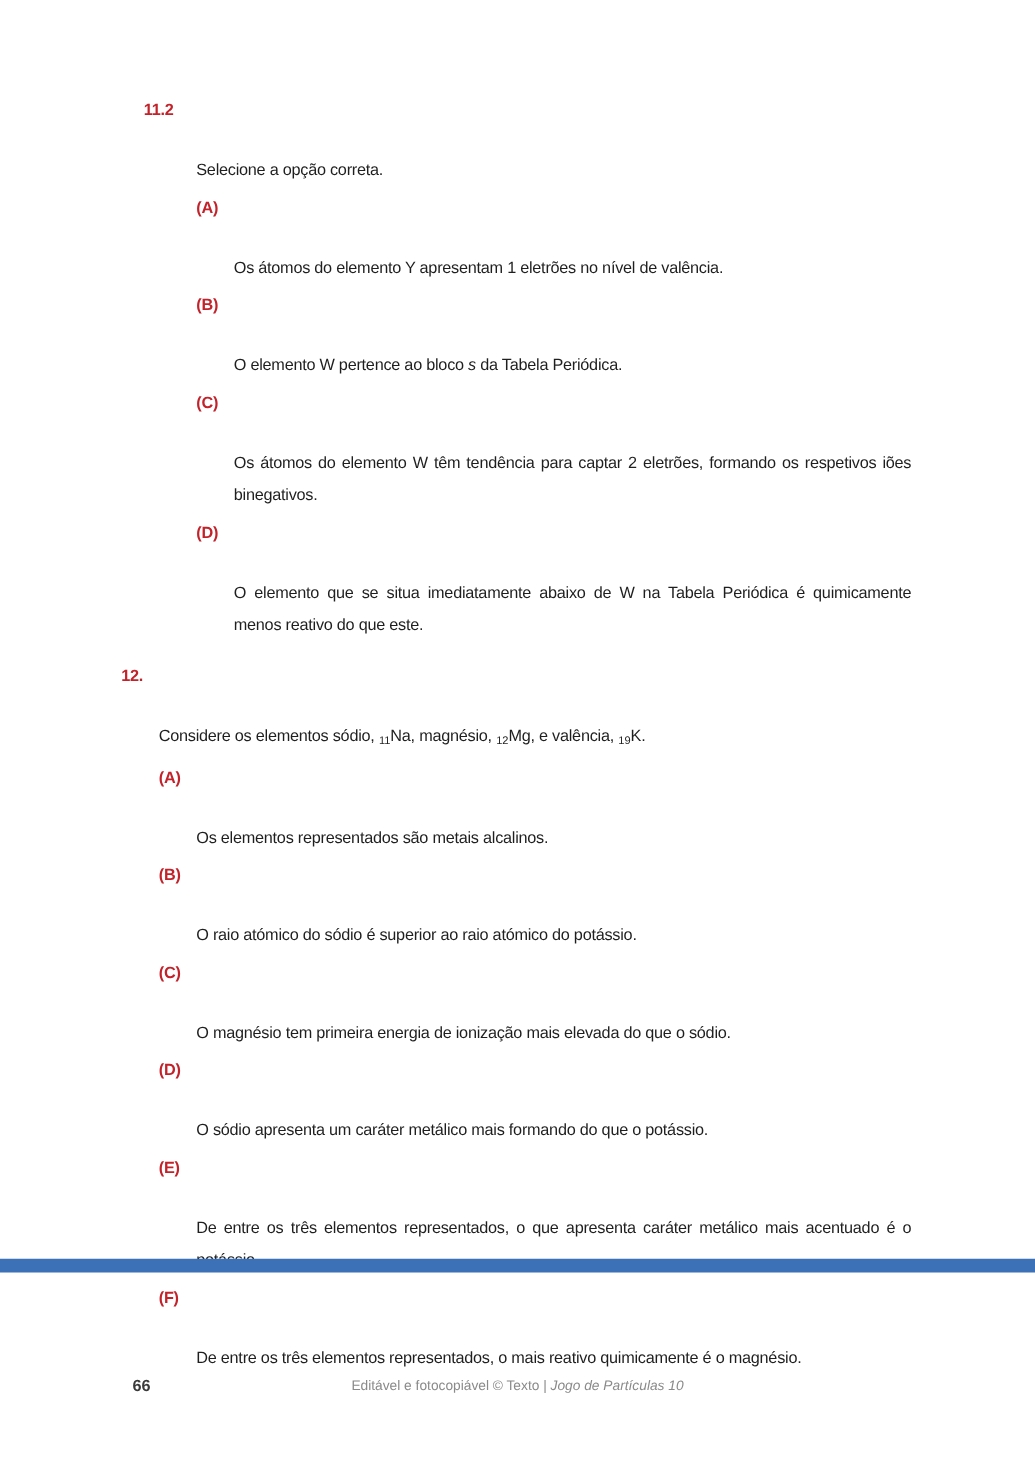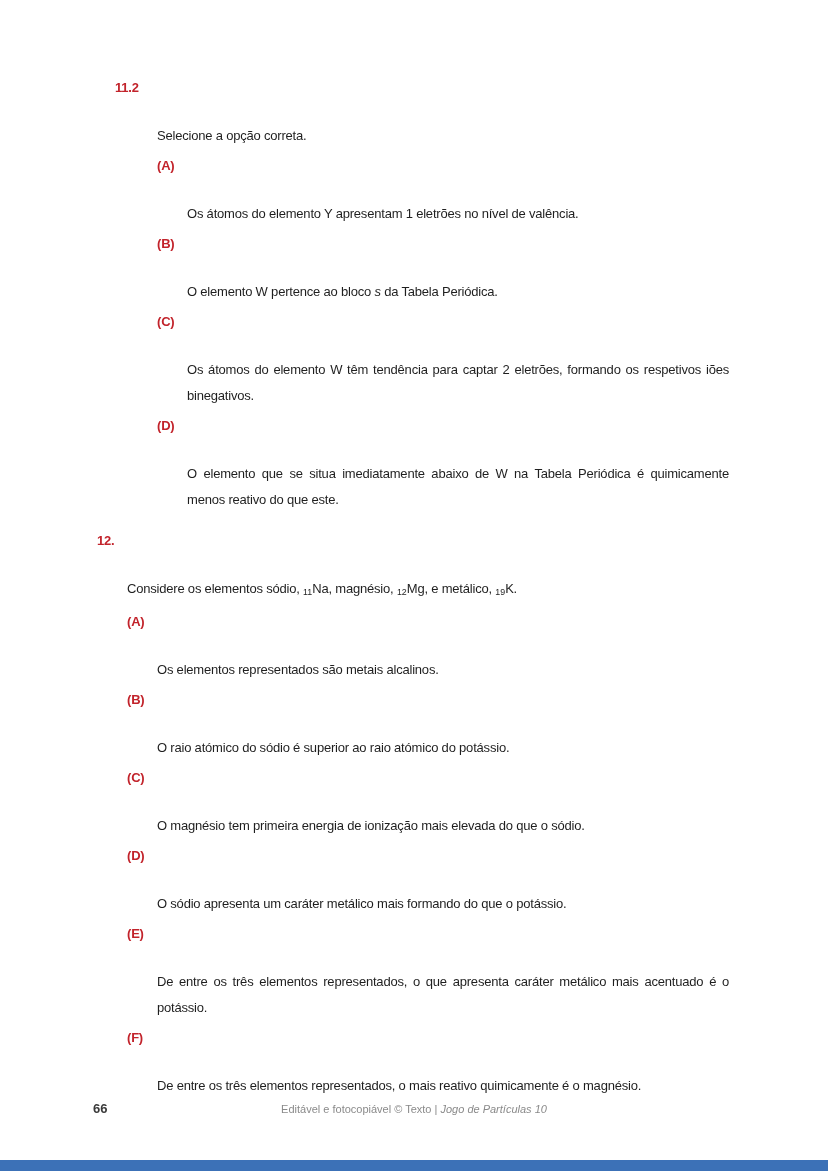--- a/index.html
+++ b/index.html
@@ -12,21 +12,21 @@
   html,body{width:828px;height:1171px;}
   body{
     background:#ffffff;
     font-family:"Liberation Sans","DejaVu Sans",sans-serif;
     color:var(--body);
     position:relative;
     overflow:hidden;
   }
   .page{
     position:relative;
-    width:828px;height:1171px;
+    width:828px;height:1018px;
     background:#ffffff;
   }
   main.content{
     position:absolute;
     top:75px;left:97px;
     width:632px;
     font-size:13px;
     letter-spacing:-0.2px;
     line-height:26px;
   }
@@ -58,21 +58,21 @@
   }
   footer{
     position:absolute;
     top:1101px;left:0;
     width:828px;
     height:22px;
     font-size:11px;
   }
   .page-num{
     position:absolute;
-    left:93px;top:0;
+    left:106px;top:0;
     font-size:13px;
     font-weight:bold;
     color:#3a3a3a;
   }
   .footer-credit{
     position:absolute;
     left:0;top:2px;
     width:828px;
     text-align:center;
     font-weight:normal;
@@ -112,21 +112,21 @@
   </div>
           <div class="q-row opt justify">
     <span class="label">(D)</span>
     <div class="q-text"><span>O elemento que se situa imediatamente abaixo de W na Tabela Periódica é quimicamente menos reativo do que este.</span></div>
   </div>
         </div>
   </section>
       <section class="question">
     <div class="q-row prompt-row">
     <span class="num">12.</span>
-    <div class="q-text"><span>Considere os elementos sódio, </span><sub>11</sub><span>Na, magnésio, </span><sub>12</sub><span>Mg, e metálico, </span><sub>19</sub><span>K.</span></div>
+    <div class="q-text"><span>Considere os elementos sódio, </span><sub>11</sub><span>Na, magnésio, </span><sub>12</sub><span>Mg, e valência, </span><sub>19</sub><span>K.</span></div>
   </div>
         <div class="opts">
           <div class="q-row opt">
     <span class="label">(A)</span>
     <div class="q-text"><span>Os elementos representados são metais alcalinos.</span></div>
   </div>
           <div class="q-row opt">
     <span class="label">(B)</span>
     <div class="q-text"><span>O raio atómico do sódio é superior ao raio atómico do potássio.</span></div>
   </div>

